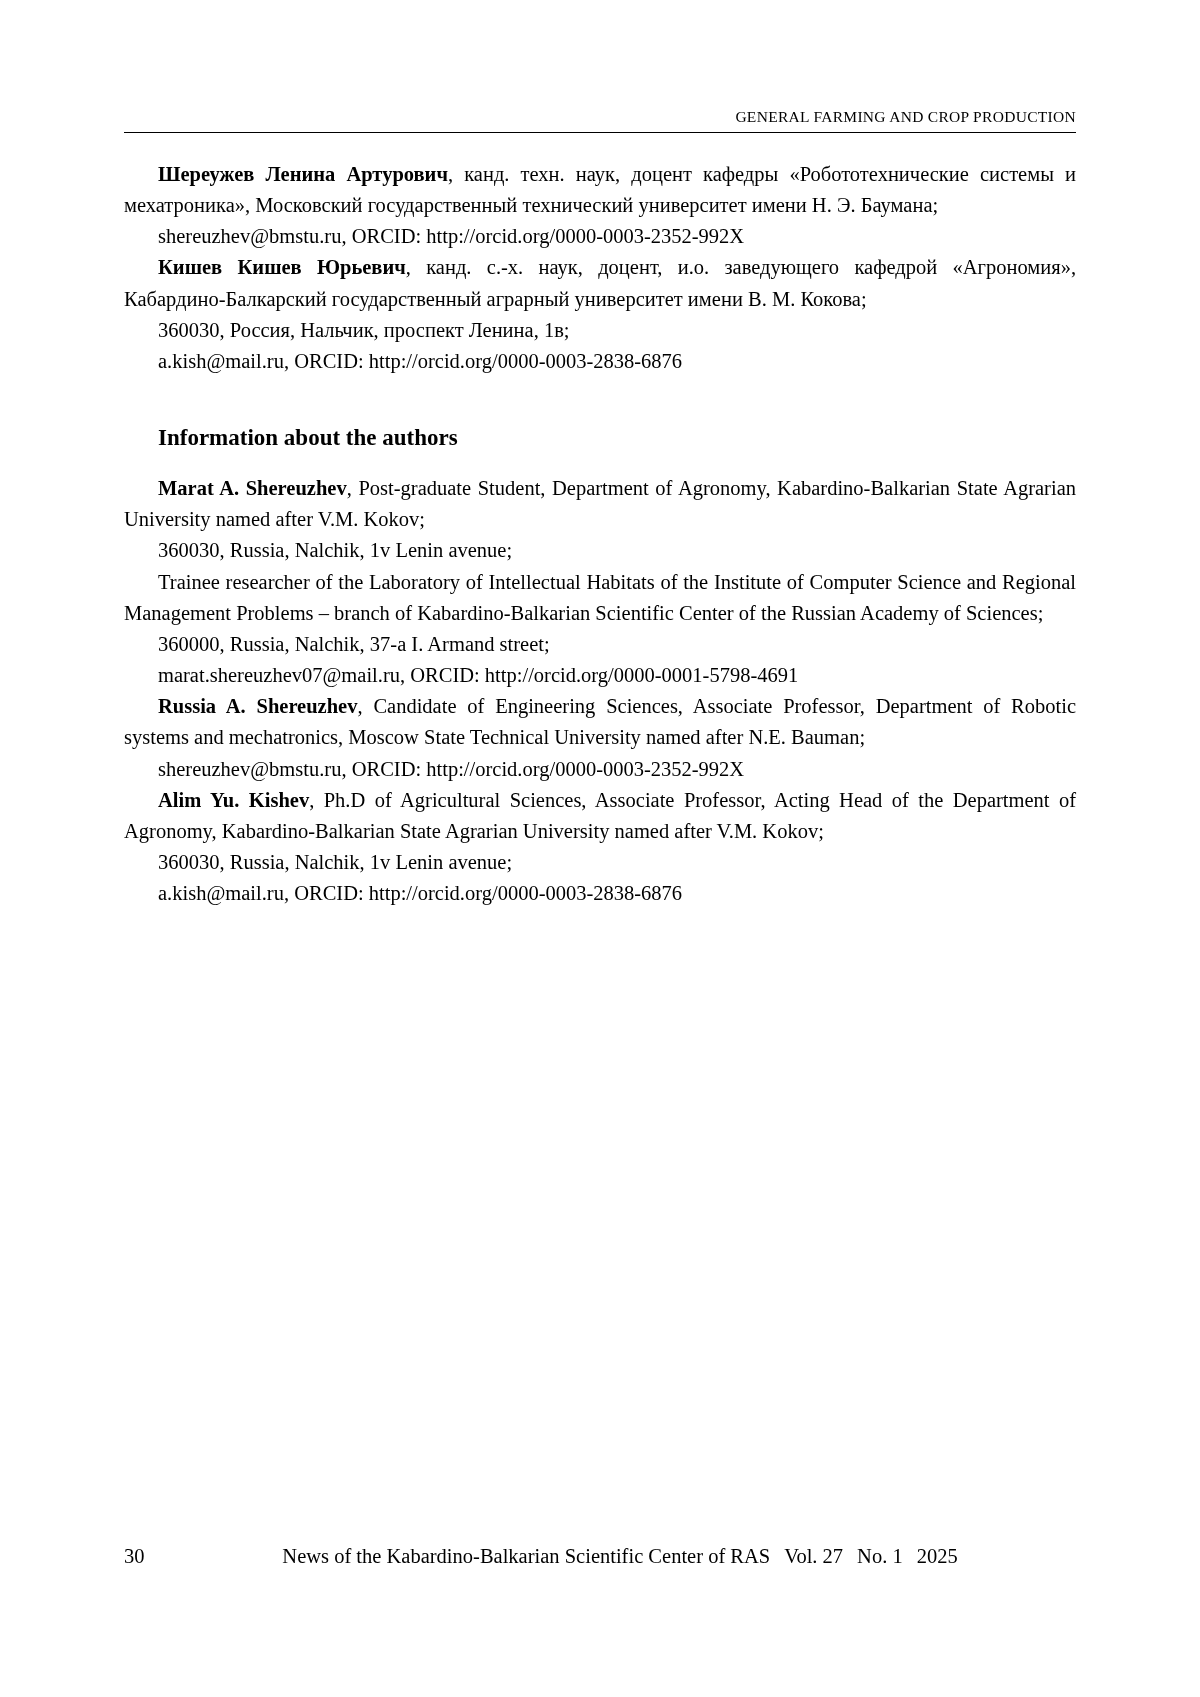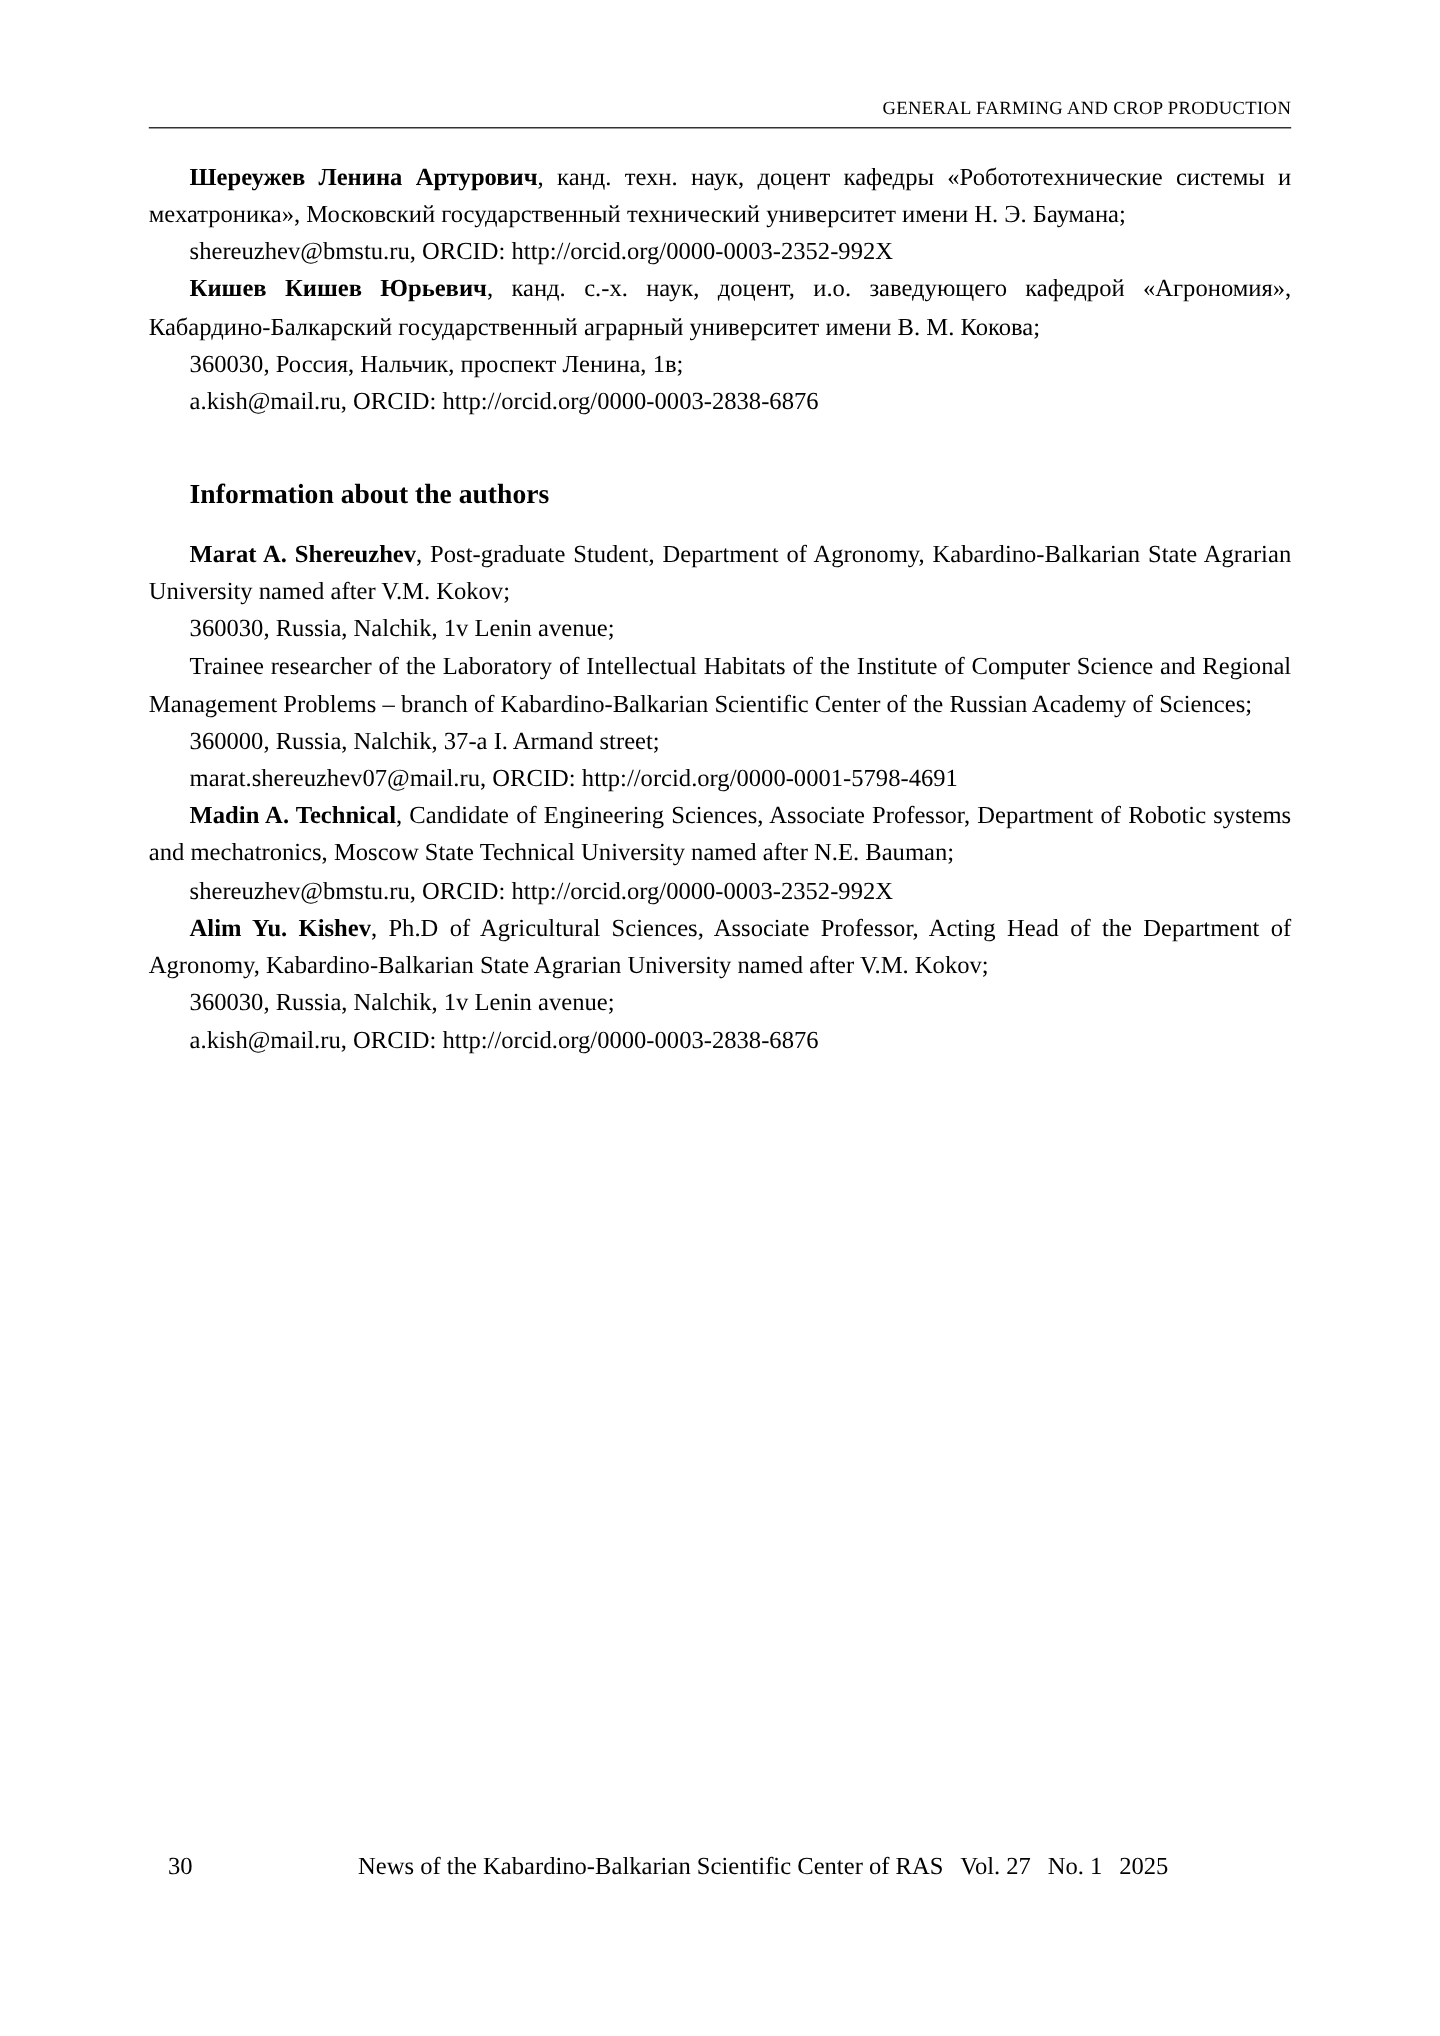--- a/index.html
+++ b/index.html
@@ -20,21 +20,21 @@
     left: 0;
     top: 0;
     width: 1200px;
     height: 1697px;
     box-sizing: border-box;
     padding: 0;
   }
   .content {
     position: absolute;
     left: 124px;
-    top: 82px;
+    top: 108px;
     width: 952px;
   }
   .running-head {
     text-align: right;
     font-size: 15.5px;
     letter-spacing: 0.3px;
     font-family: "Liberation Serif", serif;
     padding-bottom: 6px;
   }
   .rule {
@@ -60,21 +60,21 @@
   .section-title {
     font-weight: bold;
     font-size: 23px;
     margin-top: 48px;
     margin-bottom: 22px;
     text-indent: 34px;
     text-align: left;
   }
   .footer {
     position: absolute;
-    left: 140px;
+    left: 124px;
     top: 1545px;
     width: 952px;
     display: flex;
     align-items: flex-start;
   }
   .folio {
     font-size: 20.5px;
     width: 60px;
     text-align: left;
   }
@@ -108,21 +108,21 @@
     <p class="indent">a.kish@mail.ru, ORCID: http://orcid.org/0000-0003-2838-6876</p>
 
     <div class="section-title">Information about the authors</div>
 
     <p class="hang"><span class="bold">Marat A. Shereuzhev</span><span>, Post-graduate Student, Department of Agronomy, Kabardino-Balkarian State Agrarian University named after V.M. Kokov;</span></p>
     <p class="indent">360030, Russia, Nalchik, 1v Lenin avenue;</p>
     <p class="indent">Trainee researcher of the Laboratory of Intellectual Habitats of the  Institute of Computer Science and Regional Management Problems – branch of Kabardino-Balkarian Scientific Center of the Russian Academy of Sciences;</p>
     <p class="indent">360000, Russia, Nalchik, 37-a I. Armand street;</p>
     <p class="indent">marat.shereuzhev07@mail.ru, ORCID: http://orcid.org/0000-0001-5798-4691</p>
 
-    <p class="hang"><span class="bold">Madin A. Technical</span><span>, Candidate of Engineering Sciences, Associate Professor, Department of Robotic systems and mechatronics, Moscow State Technical University named after N.E. Bauman;</span></p>
+    <p class="hang"><span class="bold">Russia A. Shereuzhev</span><span>, Candidate of Engineering Sciences, Associate Professor, Department of Robotic systems and mechatronics, Moscow State Technical University named after N.E. Bauman;</span></p>
     <p class="indent">shereuzhev@bmstu.ru, ORCID: http://orcid.org/0000-0003-2352-992X</p>
 
     <p class="hang"><span class="bold">Alim Yu. Kishev</span><span>, Ph.D of Agricultural Sciences, Associate Professor, Acting Head of the Department of Agronomy, Kabardino-Balkarian State Agrarian University named after V.M. Kokov;</span></p>
     <p class="indent">360030, Russia, Nalchik, 1v Lenin avenue;</p>
     <p class="indent">a.kish@mail.ru, ORCID: http://orcid.org/0000-0003-2838-6876</p>
 
   </div>
 
   <div class="footer">
     <div class="folio">30</div>

